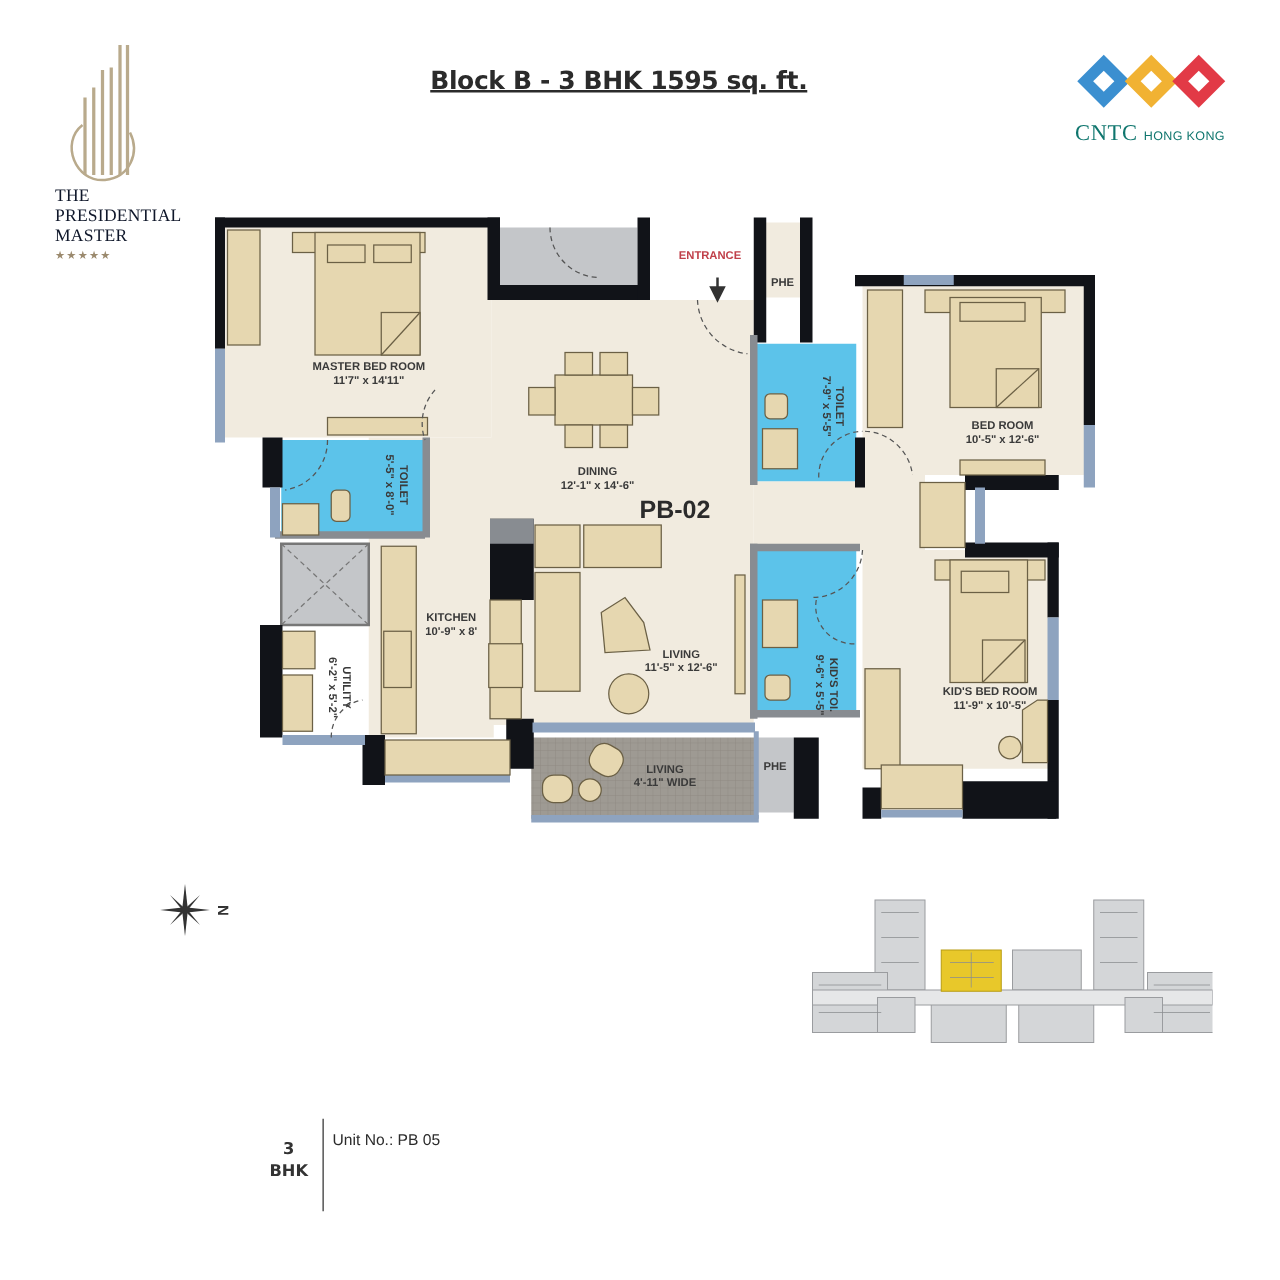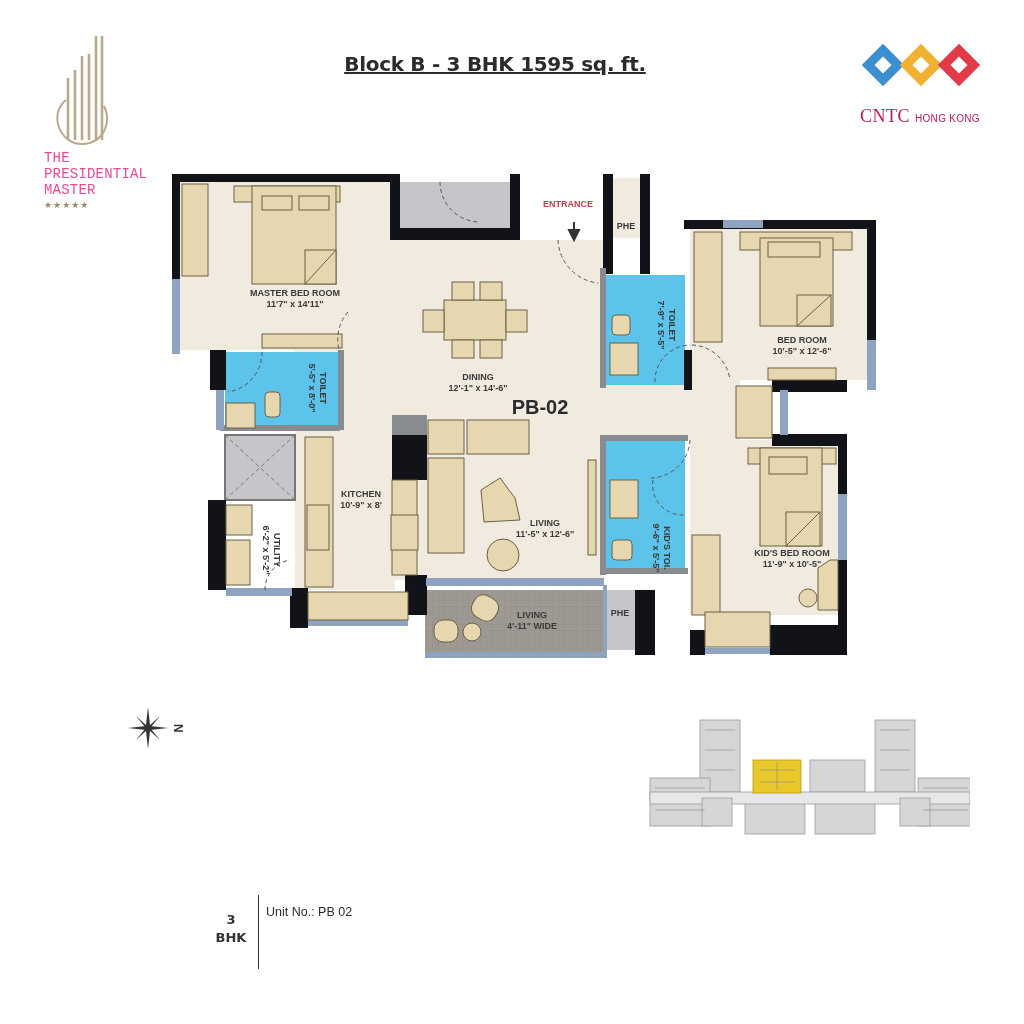--- a/index.html
+++ b/index.html
@@ -1,23 +1,23 @@
 <!DOCTYPE html>
 <html><head>
 <meta charset="utf-8">
 <style>
   html, body { margin: 0; padding: 0; background: #ffffff; }
   body { width: 1024px; height: 1024px; position: relative; overflow: hidden; font-family: "DejaVu Sans", sans-serif; }
   .logo-left { position: absolute; left: 44px; top: 30px; width: 130px; }
   .logo-left svg { display: block; }
-  .brand-text { font-family: Liberation Mono, monospace; font-size: 14px; line-height: 16px; color: #ec4899; margin-top: 4px; letter-spacing: 0.2px; }
+  .brand-text { font-family: Liberation Serif, serif; font-size: 14px; line-height: 16px; color: #0f172a; margin-top: 4px; letter-spacing: 0.2px; }
   .brand-stars { color: #9b8a6e; font-size: 9px; letter-spacing: 1px; margin-top: 2px; }
   .title { position: absolute; left: 0; width: 990px; top: 52px; text-align: center; font-family: "DejaVu Sans", sans-serif; font-weight: bold; font-size: 20px; color: #2b2b2b; letter-spacing: -0.3px; text-decoration: underline; }
   .logo-right { position: absolute; left: 860px; top: 40px; width: 130px; }
-  .cntc-text { font-family: "Liberation Serif", serif; font-size: 18px; color: #be185d; margin-top: 12px; letter-spacing: 0.5px; }
+  .cntc-text { font-family: "Liberation Serif", serif; font-size: 18px; color: #0f766e; margin-top: 2px; letter-spacing: 0.5px; }
   .cntc-text .hk { font-family: "Liberation Sans", sans-serif; font-size: 10px; letter-spacing: 0.3px; }
   .plan { position: absolute; left: 0; top: 0; }
   .room-label { font-family: "Liberation Sans", sans-serif; font-weight: bold; font-size: 9px; fill: #3a3a3a; }
   .entrance { font-family: "Liberation Sans", sans-serif; font-weight: bold; font-size: 9px; fill: #c0404a; }
   .unit-code { font-family: "Liberation Sans", sans-serif; font-weight: bold; font-size: 20px; fill: #2b2b2b; }
   .compass { position: absolute; left: 128px; top: 705px; }
   .keyplan { position: absolute; left: 640px; top: 710px; }
   .info { position: absolute; left: 212px; top: 895px; }
   .bhk { position: absolute; left: 0; top: 16px; width: 38px; text-align: center; font-family: "DejaVu Sans", sans-serif; font-weight: bold; font-size: 13px; line-height: 18px; color: #333; }
   .info-bar { position: absolute; left: 46px; top: 0; width: 1px; height: 74px; background: #333; }
@@ -315,15 +315,15 @@
   </svg>
 </div>
 
 <div class="info">
   <div class="bhk">
     <div>3</div>
     <div>BHK</div>
   </div>
   <div class="info-bar"></div>
   <div class="info-lines">
-    <div>Unit No.: PB 02</div>
+    <div>Unit No.: PB 05</div>
   </div>
 </div>
 
 </body></html>

